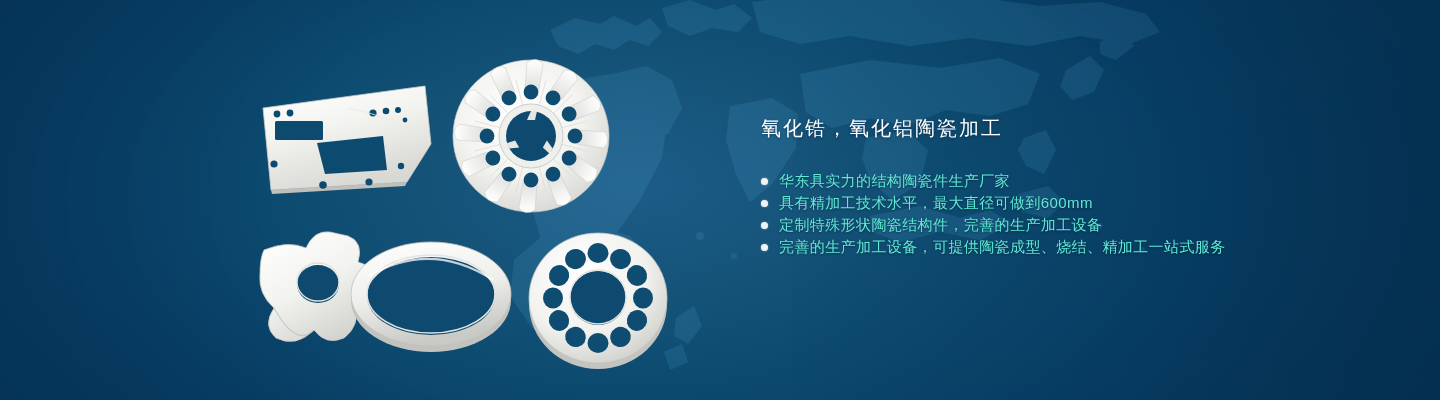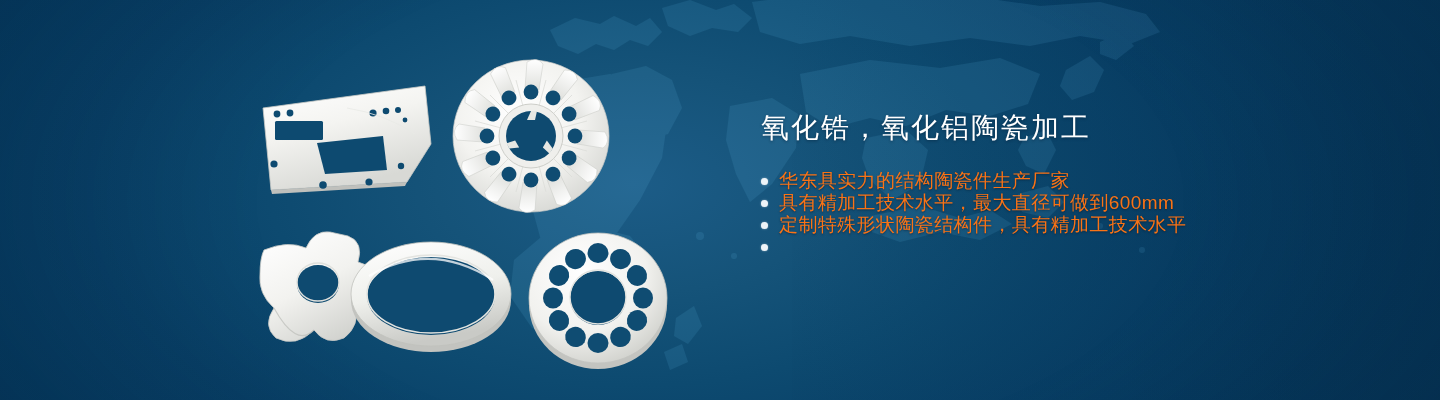--- a/index.html
+++ b/index.html
@@ -51,21 +51,21 @@
     mix-blend-mode:screen;
   }
   .worldmap svg { width:100%; height:100%; display:block; }
   
   .textcol {
     position:absolute;
     left:761px; top:108px;
     width:560px;
   }
   .title {
-    font-size:28px;
+    font-size:20px;
     letter-spacing:2px;
     color:#ffffff;
     font-weight:400;
     line-height:40px;
     white-space:nowrap;
     text-shadow:0 1px 3px rgba(0,20,40,0.45);
   }
   .bullets {
     margin-top:22px;
     list-style:none;
@@ -78,22 +78,22 @@
   }
   .dot {
     width:7px; height:7px;
     border-radius:50%;
     background:#eef4f8;
     flex:0 0 7px;
     margin-right:11px;
     box-shadow:0 0 2px rgba(255,255,255,0.5);
   }
   .btext {
-    font-size:19px;
-    color:#f97316;
+    font-size:15px;
+    color:#5eead4;
     letter-spacing:0.4px;
     white-space:nowrap;
     text-shadow:0 1px 2px rgba(0,20,40,0.5);
   }
   
   .parts { position:absolute; inset:0; }
   .part { position:absolute; }
   .part svg { display:block; width:100%; height:100%; }
   #part-plate     { left:255px; top:78px;  width:180px; height:120px; }
   #part-impeller  { left:443px; top:48px;  width:178px; height:175px; }
@@ -371,21 +371,22 @@
       <li class="bullet">
         <span class="dot"></span>
         <span class="btext">华东具实力的结构陶瓷件生产厂家</span>
       </li>
       <li class="bullet">
         <span class="dot"></span>
         <span class="btext">具有精加工技术水平，最大直径可做到600mm</span>
       </li>
       <li class="bullet">
         <span class="dot"></span>
-        <span class="btext">定制特殊形状陶瓷结构件，具有精加工技术水平</span>
+        <span class="btext">定制特殊形状陶瓷结构件，完善的生产加工设备</span>
       </li>
       <li class="bullet">
         <span class="dot"></span>
+        <span class="btext">完善的生产加工设备，可提供陶瓷成型、烧结、精加工一站式服务</span>
       </li>
     </ul>
   </div>
 
 </div>
 
 </body></html>

